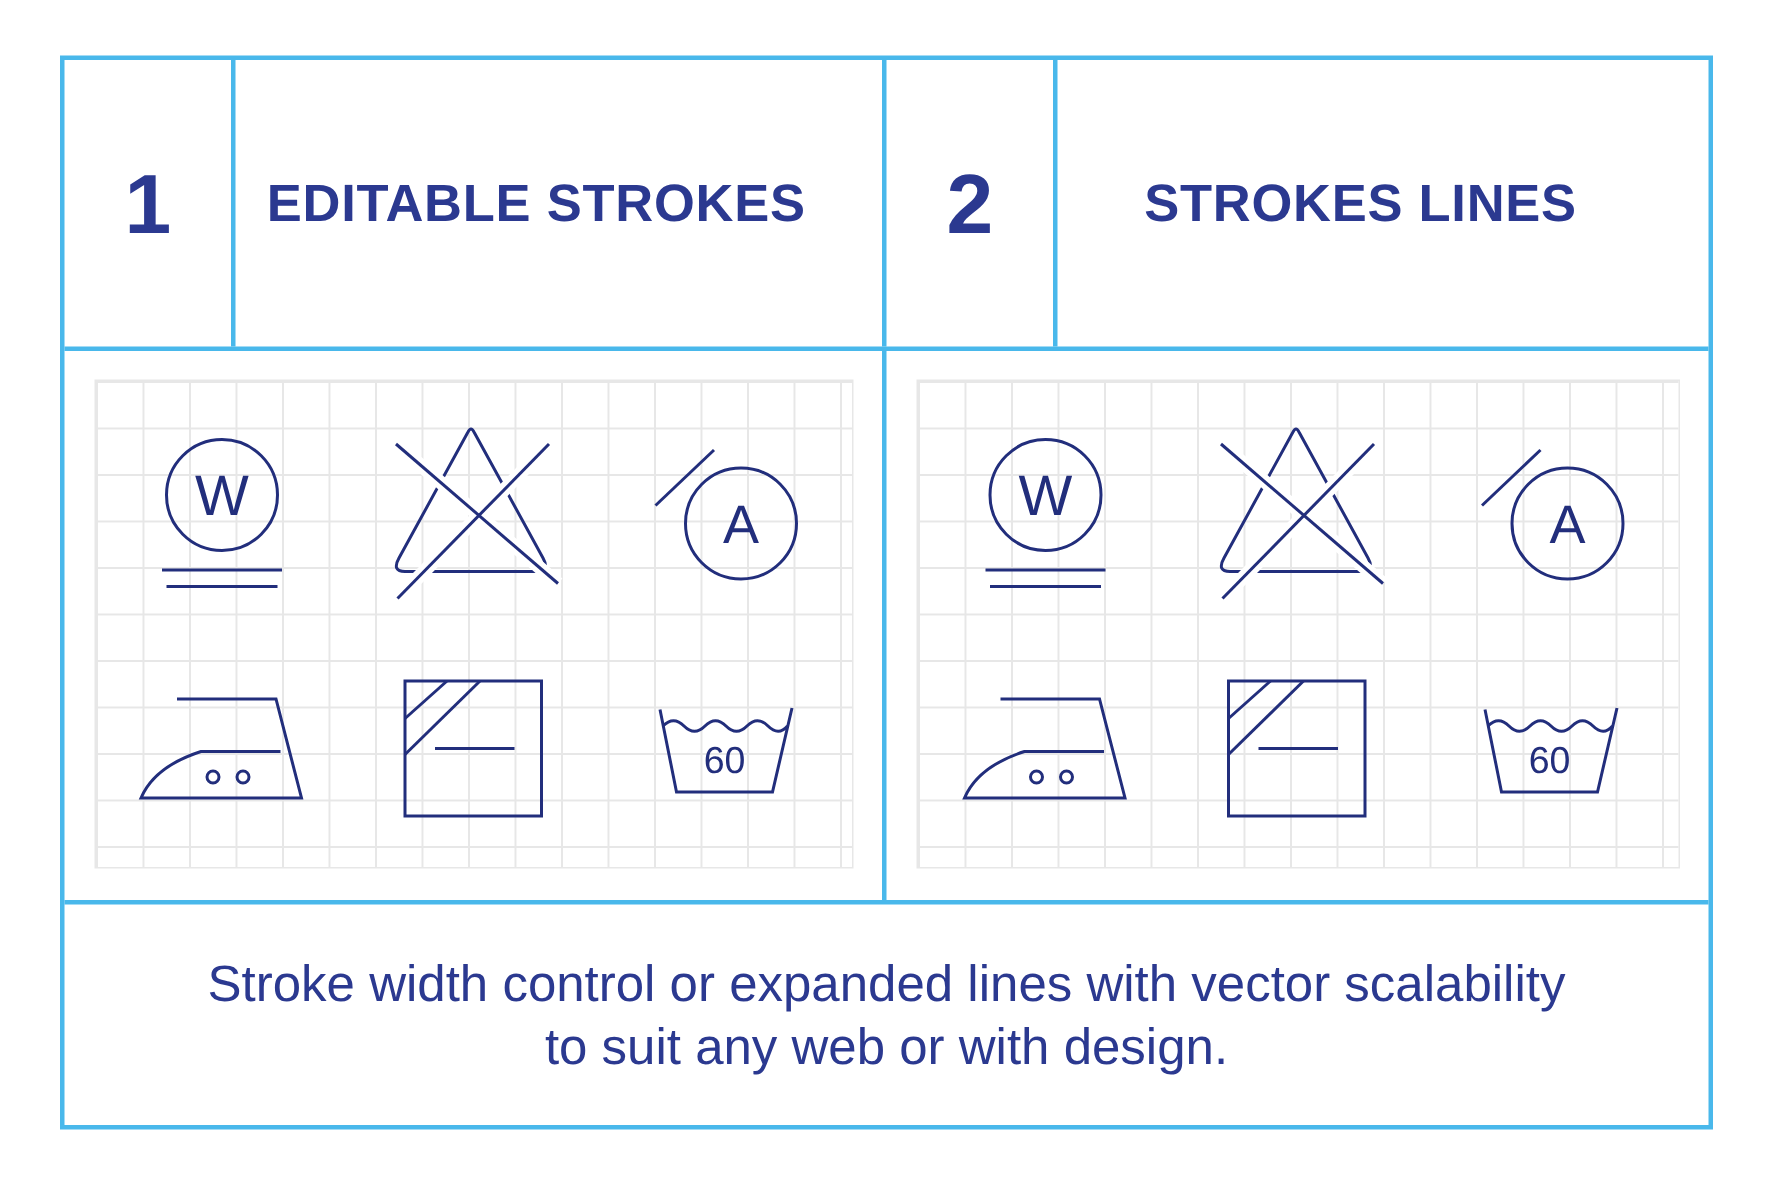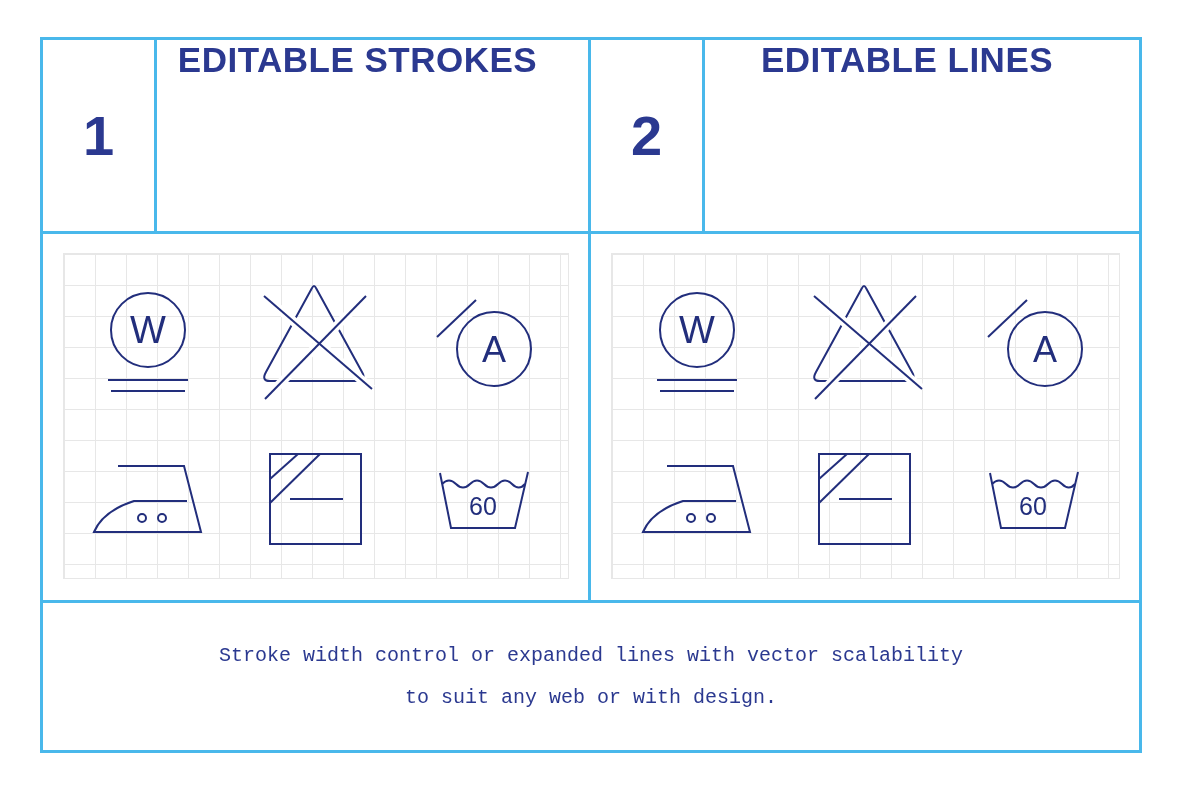--- a/index.html
+++ b/index.html
@@ -19,21 +19,21 @@
   .header-half{width:50%;display:flex;box-sizing:border-box;}
   .header-half.left{border-right:3px solid #49b8eb;}
   .num-cell{
     width:114px;border-right:3px solid #49b8eb;box-sizing:border-box;
     display:flex;align-items:center;justify-content:center;flex:0 0 auto;
   }
   .num{
     font-size:56px;font-weight:bold;color:#2b3990;line-height:1;
   }
   .label-cell{
-    flex:1;display:flex;align-items:flex-start;justify-content:center;
+    flex:1;display:flex;align-items:center;justify-content:center;
     padding-right:30px;
   }
   .panel-title{
     font-size:35px;font-weight:bold;color:#2b3990;letter-spacing:0.5px;
     white-space:nowrap;
   }
   .icons-row{
     height:369px;border-bottom:3px solid #49b8eb;box-sizing:border-box;
     display:flex;flex:0 0 auto;
   }
@@ -48,23 +48,22 @@
     background-size:31px 31px;
     display:flex;flex-direction:column;
     padding-top:10px;
   }
   .icon-row{flex:1;display:flex;}
   .icon-cell{flex:1;display:flex;align-items:center;justify-content:center;}
   .caption-row{
     flex:1;display:flex;flex-direction:column;align-items:center;justify-content:center;
   }
   .caption-line{
-    font-size:20px;color:#2b3990;line-height:42px;text-align:center;
+    font-size:34px;color:#2b3990;line-height:42px;text-align:center;
     white-space:nowrap;
-    font-family:Liberation Mono, monospace;
   }
   svg{display:block;}
   .ic{stroke:#222e7c;stroke-width:2;fill:none;}
   .ic-casing{stroke:#ffffff;stroke-width:9;fill:none;}
   .ic-text{
     fill:#222e7c;font-family:"Liberation Sans",sans-serif;
     stroke:none;
   }
 </style>
 </head>
@@ -79,21 +78,21 @@
       </div>
       <div class="label-cell">
         <span class="panel-title">EDITABLE STROKES</span>
       </div>
     </div>
     <div class="header-half">
       <div class="num-cell">
         <span class="num">2</span>
       </div>
       <div class="label-cell">
-        <span class="panel-title">EDITABLE LINES</span>
+        <span class="panel-title">STROKES LINES</span>
       </div>
     </div>
   </div>
 
   <div class="icons-row">
 
     <div class="icons-half left">
       <div class="grid-panel">
         <div class="icon-row">
           <div class="icon-cell">

